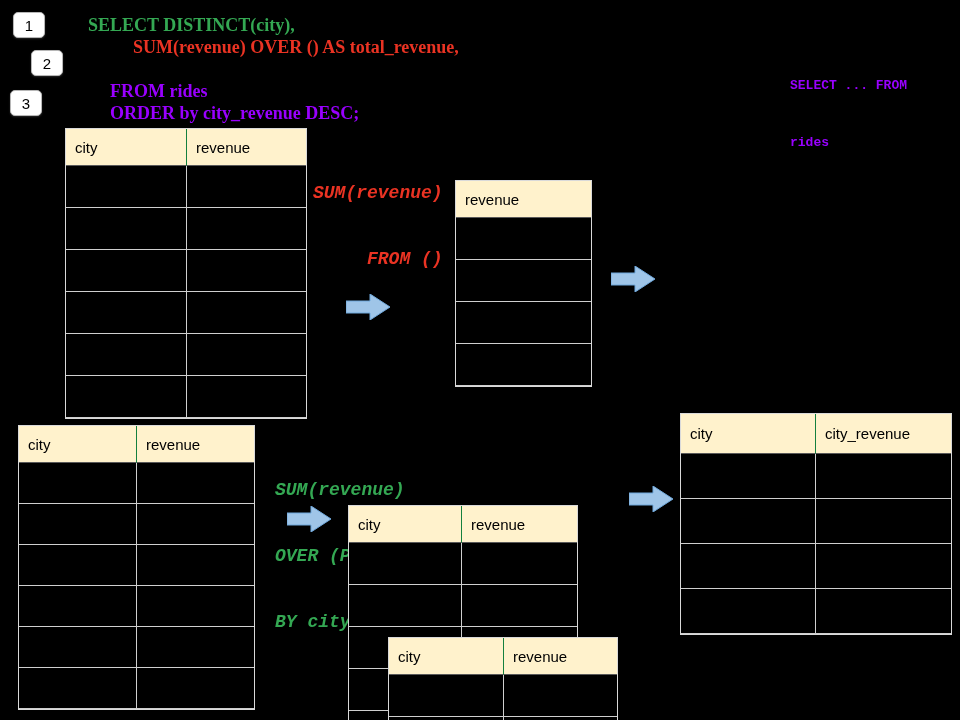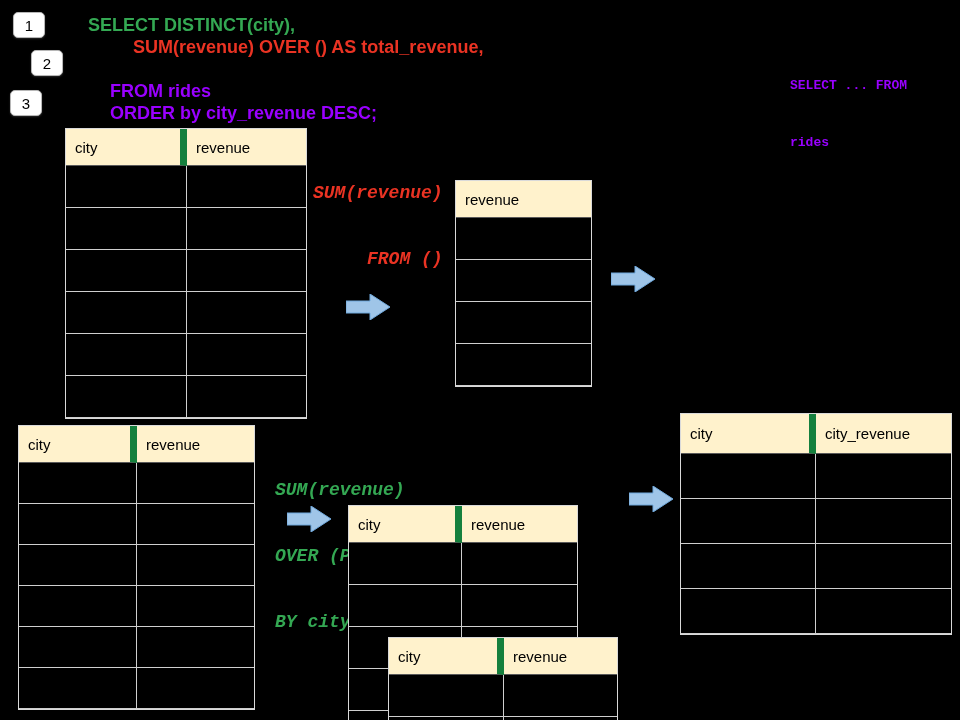--- a/index.html
+++ b/index.html
@@ -5,36 +5,36 @@
   html,body{margin:0;padding:0;background:#000;}
   .stage{position:relative;width:960px;height:720px;background:#000;overflow:hidden;
          font-family:"Liberation Sans",sans-serif;}
 
   
   .badge{position:absolute;width:30px;height:24px;background:#fff;border:1px solid #b7b7b7;
          border-radius:5px;color:#000;font:15px "Liberation Sans",sans-serif;
          display:flex;align-items:center;justify-content:center;box-shadow:0 1px 2px rgba(255,255,255,.15);}
 
   
-  .code-line{position:absolute;font-family:Liberation Sans, sans-serif;font-weight:bold;
+  .code-line{position:absolute;font-family:Liberation Serif, serif;font-weight:bold;
              font-size:18px;line-height:22px;white-space:pre;}
   .green{color:#34A853;}
   .red{color:#EA3323;text-align:right;}
   .purple{color:#9900FF;}
   .side-note{position:absolute;left:750px;top:38px;font-family:"Liberation Mono",monospace;
              font-weight:bold;font-size:13px;line-height:19px;color:#9900FF;white-space:pre;margin-left:40px;}
 
   
   .anno{position:absolute;font-family:"Liberation Mono",monospace;font-weight:bold;
         font-size:18px;line-height:22px;white-space:pre;font-style:italic;}
 
   
   .table{position:absolute;background:#000;border:1px solid #d9d9d9;}
   .trow{display:flex;}
-  .th{background:#FFF2CC;border-right:7px solid #15803d;border-bottom:1px solid #595959;
+  .th{background:#FFF2CC;border-right:1px solid #15803d;border-bottom:1px solid #595959;
       height:37px;display:flex;align-items:center;padding-left:9px;
       font-size:15px;color:#000;box-sizing:border-box;}
   .th:last-child{border-right:none;}
   .tcell{border-right:1px solid #cfcfcf;border-bottom:1px solid #cfcfcf;height:42px;
          box-sizing:border-box;background:#000;}
   .tcell:last-child{border-right:none;}
 
   #t-source-top .th:nth-child(1),#t-source-top .tcell:nth-child(1){width:121px;}
   #t-source-top .th:nth-child(2),#t-source-top .tcell:nth-child(2){width:119px;}
 

